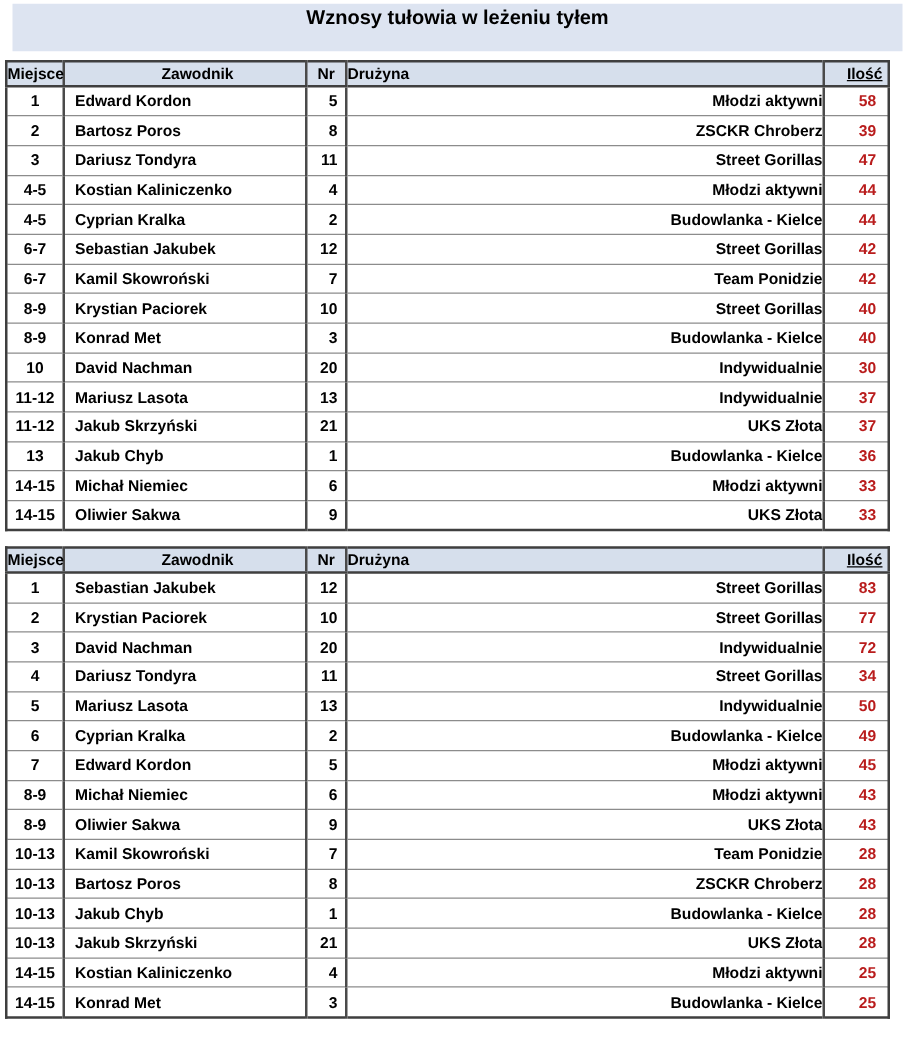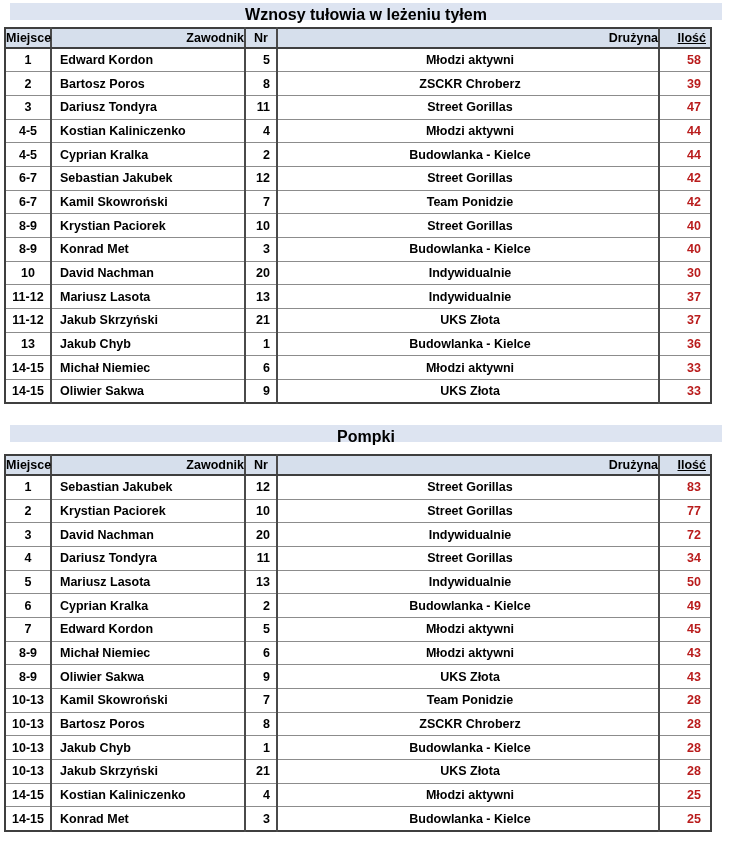--- a/index.html
+++ b/index.html
@@ -10,21 +10,21 @@
   body {
     width: 732px;
     height: 842px;
     overflow: hidden;
     font-family: "Liberation Sans", sans-serif;
     color: #000000;
   }
   .title-bar {
     margin-left: 10px;
     width: 712px;
-    height: 17px;
+    height: 38px;
     line-height: 23px;
     background: #dde4f1;
     text-align: center;
     font-weight: bold;
     font-size: 16px;
     color: #000000;
   }
   .title-bar.first { margin-top: 3px; }
   .title-bar.second { margin-top: 21px; }
   table.results {
@@ -48,28 +48,28 @@
     padding: 0;
   }
   td {
     border-top: 1px solid #8c8c8c;
     padding: 0;
     white-space: nowrap;
     overflow: hidden;
   }
   th + th, td + td { border-left: 2px solid #4a4a4a; }
   .h-place  { text-align: center; }
-  .h-athlete{ text-align: right; padding-left: 20px; }
+  .h-athlete{ text-align: center; padding-left: 20px; }
   .h-nr     { text-align: center; }
-  .h-team   { text-align: right; }
+  .h-team   { text-align: left; }
   .h-count  { text-align: right; padding-right: 4px; text-decoration: underline; }
   .col-place  { text-align: center; }
   .col-athlete{ text-align: left; padding-left: 8px; }
   .col-nr     { text-align: right; padding-right: 6px; }
-  .col-team   { text-align: center; padding-left: 4px; }
+  .col-team   { text-align: right; padding-left: 4px; }
   .col-count  { text-align: right; padding-right: 9px; color: #b91c1c; }
 </style>
 </head>
 <body>
 
 <section>
   <div class="title-bar first">Wznosy tułowia w leżeniu tyłem</div>
   <table class="results first">
     <colgroup>
       <col style="width:46px">
@@ -191,21 +191,20 @@
           <td class="col-athlete">Oliwier Sakwa</td>
           <td class="col-nr">9</td>
           <td class="col-team">UKS Złota</td>
           <td class="col-count">33</td>
         </tr>
       </tbody>
   </table>
 </section>
 
 <section>
-  <div class="title-bar second">Pompki</div>
   <table class="results second">
     <colgroup>
       <col style="width:46px">
         <col style="width:194px">
         <col style="width:32px">
         <col style="width:382px">
         <col style="width:52px">
     </colgroup>
     <thead>
       <tr>

